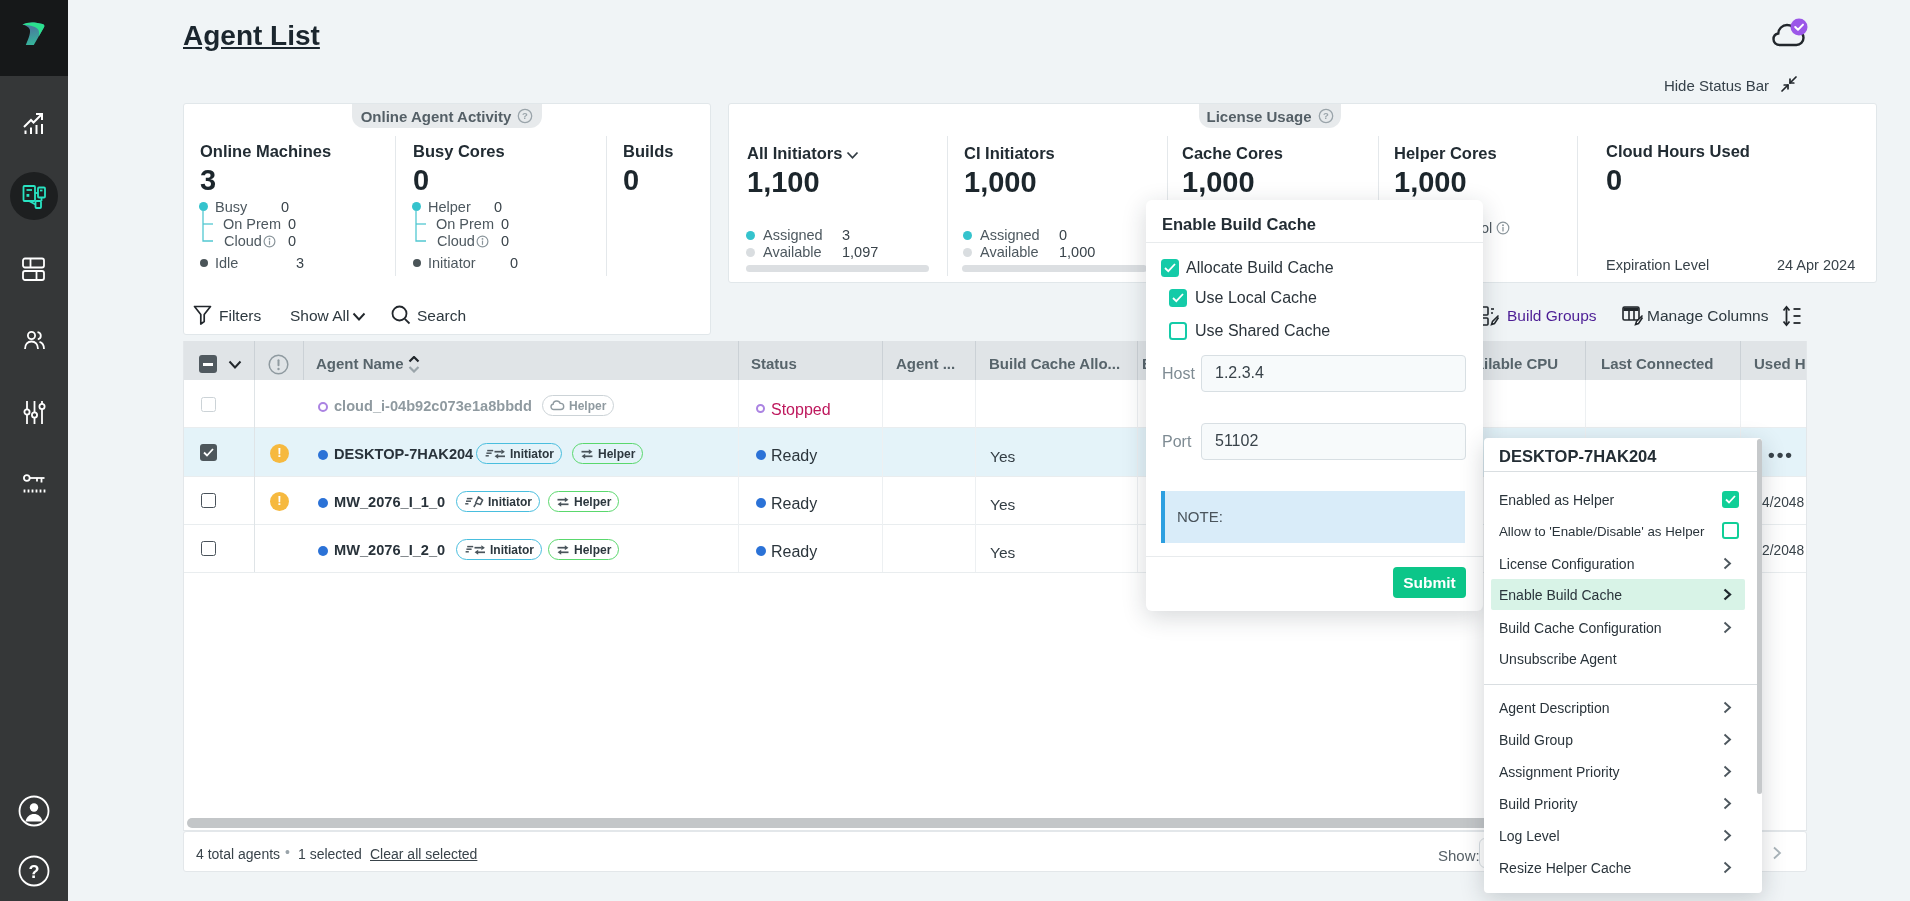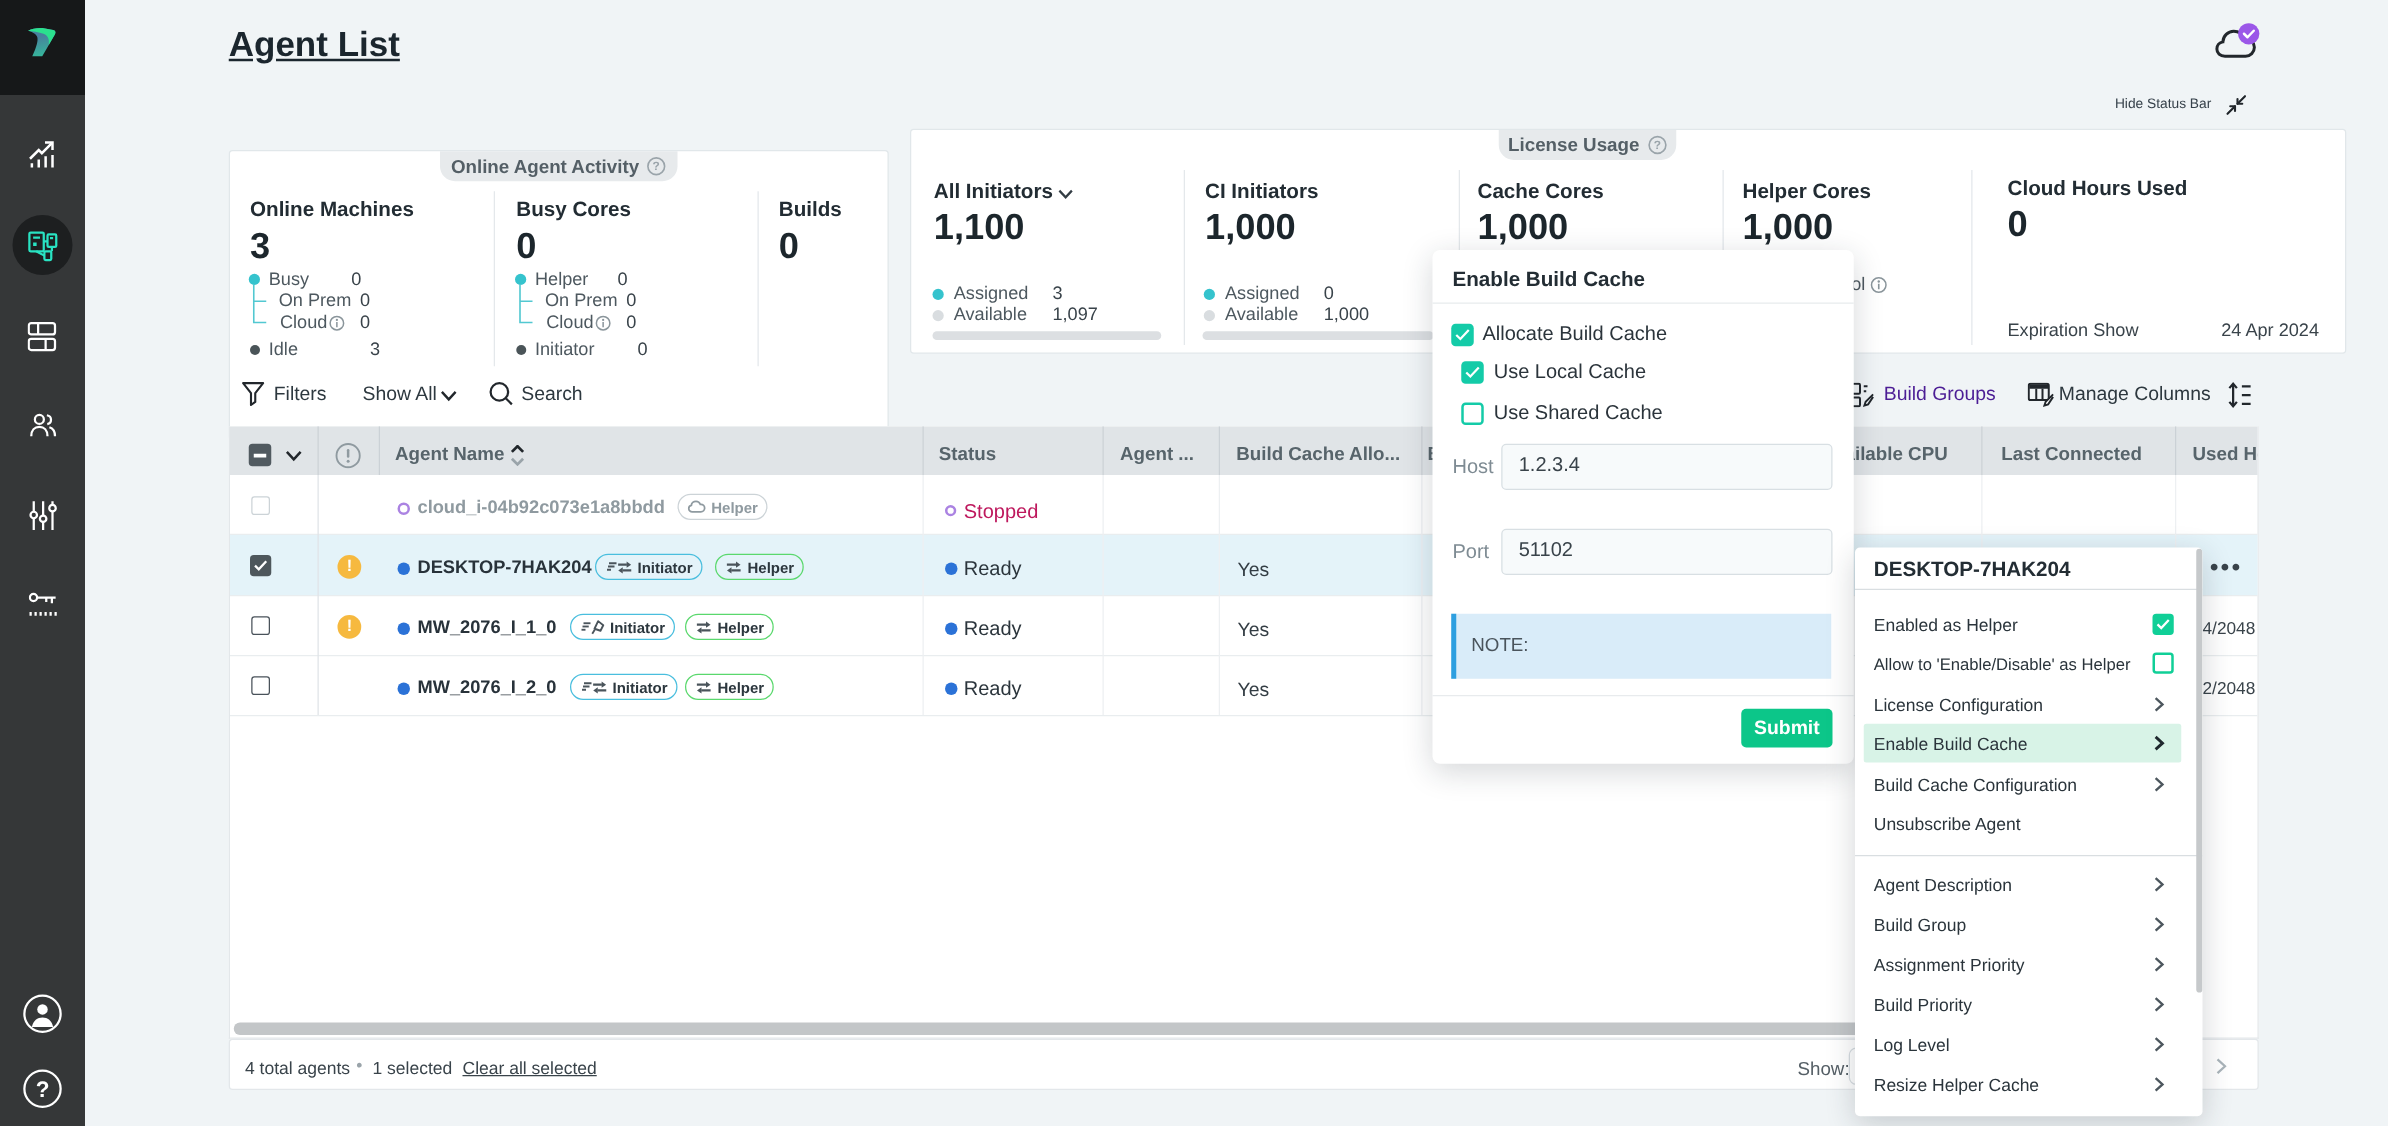--- a/index.html
+++ b/index.html
@@ -124,29 +124,29 @@
   </svg>
 </div>
 
 <div class="abs" style="left:183px;top:20px;font-size:28px;font-weight:bold;color:#1b262e;text-decoration:underline;">Agent List</div>
 
 <svg class="abs" style="left:1771px;top:18px" width="38" height="32" viewBox="0 0 38 32" fill="none">
   <path d="M9,27 C5,27 2.5,24.5 2.5,21.2 C2.5,18.3 4.5,16 7.3,15.5 C7.5,10.8 11.3,7 16,7 C19.8,7 23,9.4 24.2,12.8 C24.6,12.7 25,12.7 25.4,12.7 C29.3,12.7 32.5,15.9 32.5,19.8 C32.5,23.8 29.3,27 25.4,27 Z" stroke="#22272c" stroke-width="2.4"></path>
   <circle cx="28" cy="9" r="8.5" fill="#9b57e8"></circle>
   <path d="M24.2,9 L27,11.8 L32,6.6" stroke="#fff" stroke-width="2" stroke-linecap="round" stroke-linejoin="round"></path>
 </svg>
-<div class="abs" style="right:141px;top:77px;font-size:11px;color:#36414a;">Hide Status Bar</div>
+<div class="abs" style="right:141px;top:77px;font-size:15px;color:#36414a;">Hide Status Bar</div>
 <svg class="abs" style="left:1779px;top:74px" width="20" height="20" viewBox="0 0 20 20" fill="none" stroke="#22272c" stroke-width="1.7" stroke-linecap="round" stroke-linejoin="round">
   <path d="M17,3 L11,9"></path>
     <path d="M11,5.2 L11,9 L14.8,9"></path>
   <path d="M3,17 L9,11"></path>
     <path d="M9,14.8 L9,11 L5.2,11"></path>
 </svg>
 
-<div class="card" style="left:183px;top:120px;width:528px;height:232px;padding-left:27px;">
+<div class="card" style="left:183px;top:103px;width:528px;height:232px;padding-left:27px;">
   <div class="cardtab" style="left:168px;width:190px;">Online Agent Activity
     <svg width="16" height="16" viewBox="0 0 16 16">
         <circle cx="8" cy="8" r="6.7" fill="none" stroke="#9aa4aa" stroke-width="1.3"></circle>
         <text x="8" y="11.4" font-size="9.5" fill="#9aa4aa" text-anchor="middle" font-weight="bold">?</text>
       </svg>
   </div>
   <div class="vline" style="left:211px;top:32px;height:140px;"></div>
   <div class="vline" style="left:422px;top:32px;height:140px;"></div>
 
   <div class="ctitle" style="left:16px;top:38px;text-align:right;">Online Machines</div>
@@ -239,21 +239,21 @@
   <div class="cval" style="left:665px;top:62px;">1,000</div>
   <div class="leg" style="left:752px;top:116px;">ol</div>
   <svg class="abs" style="left:767px;top:117px" width="14" height="14" viewBox="0 0 14 14">
       <circle cx="7" cy="7" r="5.8" fill="none" stroke="#8a959b" stroke-width="1.2"></circle>
       <circle cx="7" cy="4.2" r="0.95" fill="#8a959b"></circle>
       <rect x="6.35" y="6" width="1.3" height="4.4" fill="#8a959b"></rect>
     </svg>
 
   <div class="ctitle" style="left:877px;top:38px;">Cloud Hours Used</div>
   <div class="cval" style="left:877px;top:60px;">0</div>
-  <div class="leg" style="left:877px;top:153px;color:#39434a;">Expiration Show</div>
+  <div class="leg" style="left:877px;top:153px;color:#39434a;">Expiration Level</div>
   <div class="leg" style="left:1048px;top:153px;color:#39434a;">24 Apr 2024</div>
 </div>
 
 <svg class="abs" style="left:193px;top:305px" width="19" height="21" viewBox="0 0 19 21" fill="none" stroke="#22272c" stroke-width="1.7" stroke-linejoin="round">
   <path d="M1.5,1.5 L17.5,1.5 L11.2,9.5 L11.2,16.5 L7.8,19 L7.8,9.5 Z"></path>
 </svg>
 <div class="abs" style="left:219px;top:307px;font-size:15.5px;color:#2d383f;">Filters</div>
 <div class="abs" style="left:290px;top:307px;font-size:15.5px;color:#2d383f;">Show All</div>
 <svg class="abs" style="left:352px;top:312px" width="14" height="10" viewBox="0 0 14 10" fill="none" stroke="#22272c" stroke-width="1.9">
     <path d="M1.5,1.5 L7,7.5 L12.5,1.5"></path>

